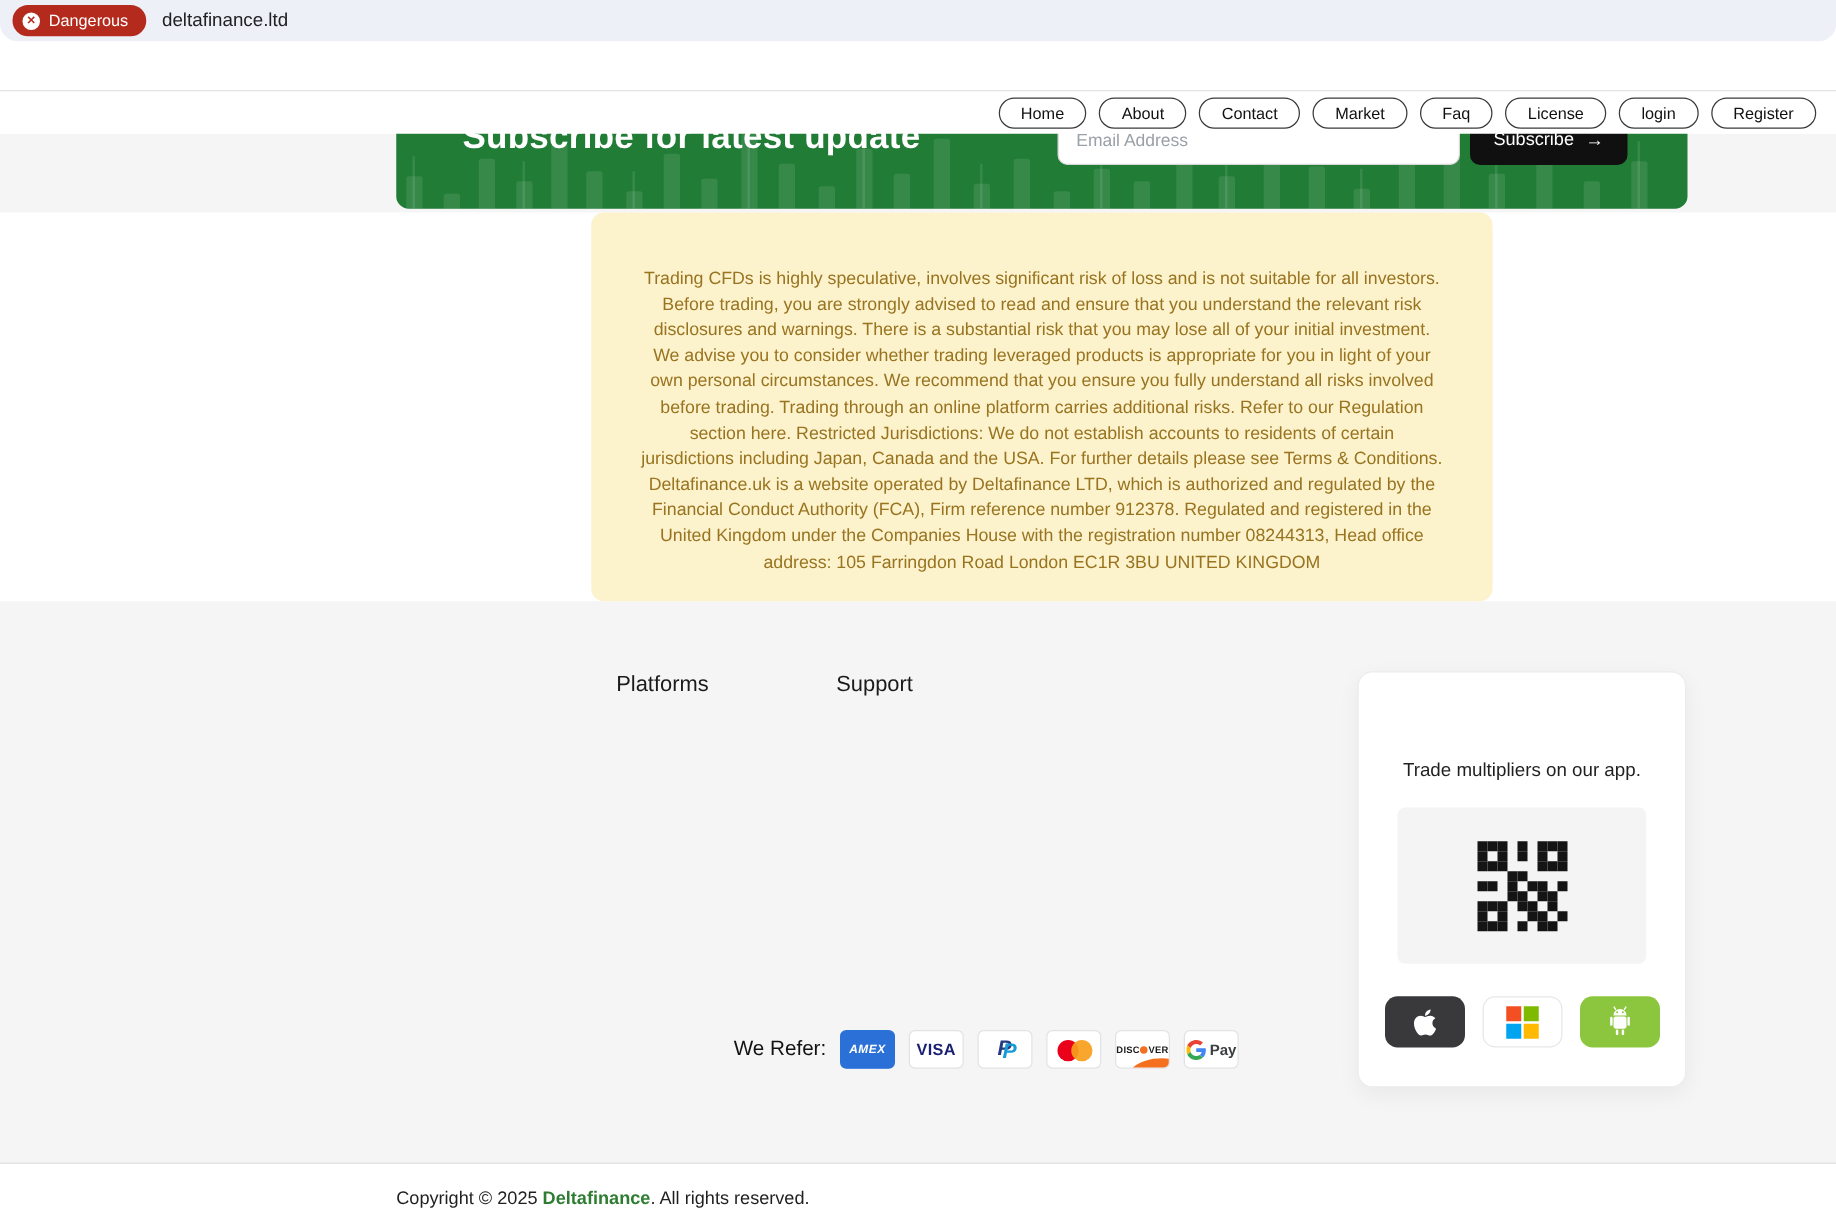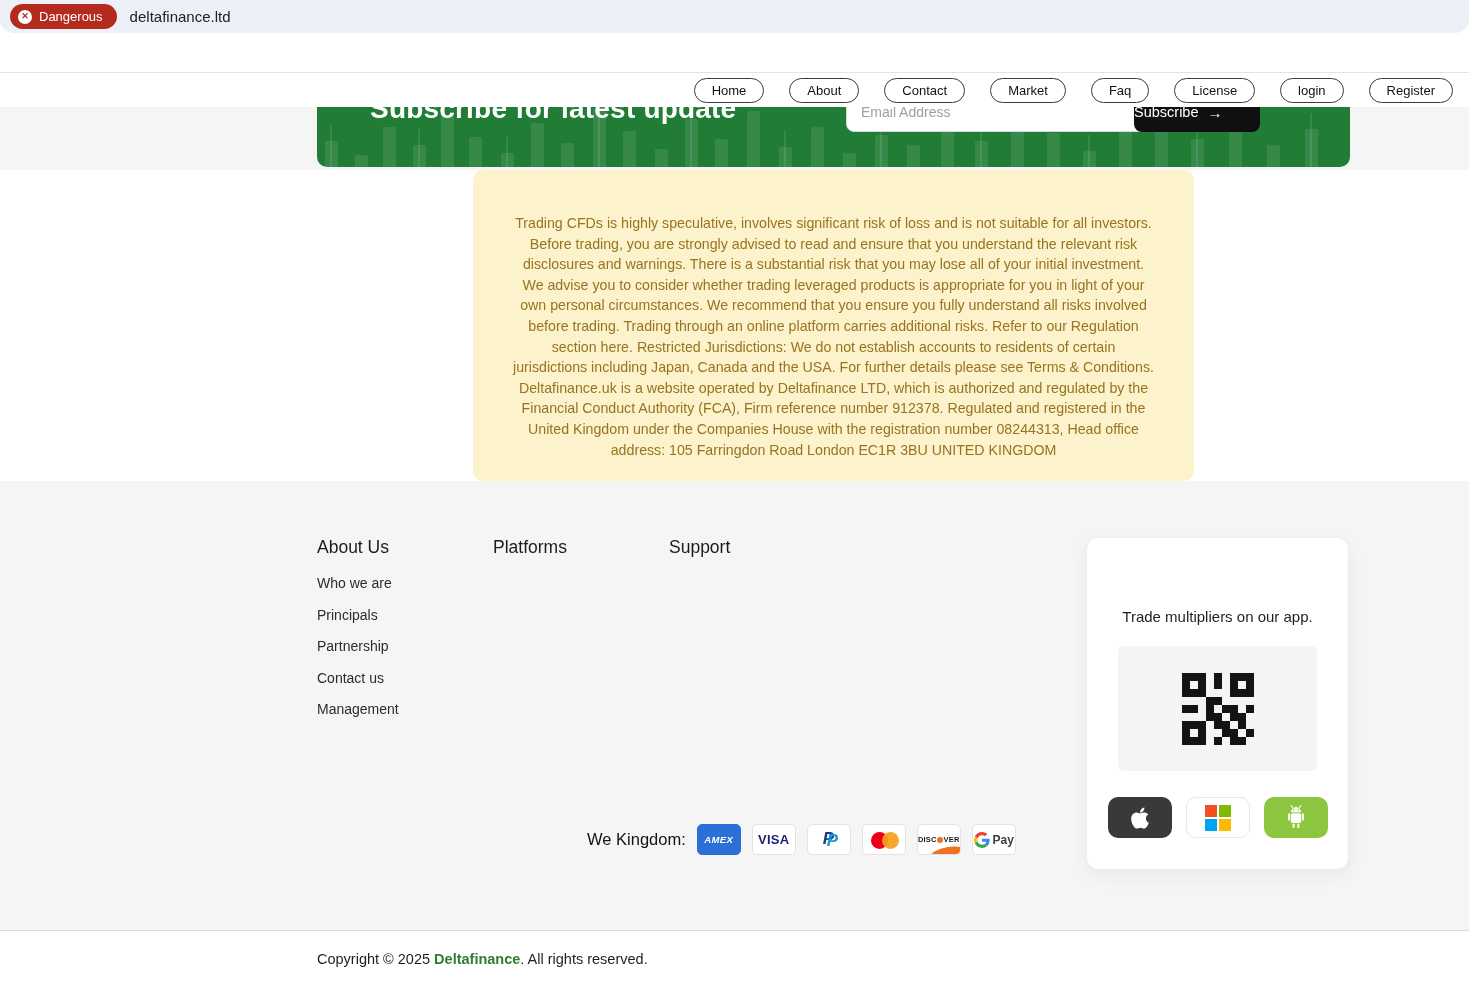--- a/index.html
+++ b/index.html
@@ -14,41 +14,41 @@
   .danger-pill { display:flex; align-items:center; gap:7px; margin-left:10px;
                  background:#b42b1e; border-radius:13px; height:25px; padding:0 14px 0 8px; cursor:pointer; }
   .danger-ico { width:14px; height:14px; border-radius:50%; background:#fff; color:#b42b1e;
                 font-size:9px; font-weight:bold; display:flex; align-items:center; justify-content:center; line-height:1; }
   .danger-label { color:#fff; font-size:13px; }
   .url-text { margin-left:13px; font-size:15px; color:#202124; }
 
   
   .navbar { position:absolute; left:0; top:72px; width:1469px; height:35px; background:#fff;
             border-top:1px solid #e4e4e7; z-index:10;
-            display:flex; align-items:center; justify-content:flex-end; gap:25px; padding-right:16px; }
+            display:flex; align-items:center; justify-content:flex-end; gap:10px; padding-right:16px; }
   .nav-btn { height:25px; padding:0 17px; border:1px solid #3a3a3a; border-radius:13px; background:#fff;
              font-family:"Liberation Sans", sans-serif; font-size:13px; color:#111;
              display:flex; align-items:center; cursor:pointer; white-space:nowrap; }
 
   
   .subscribe-strip { position:absolute; left:0; top:107px; width:1469px; height:63px; background:#f5f5f6; z-index:0; }
   .banner { position:absolute; left:317px; top:85px; width:1033px; height:82px;
             background:#217c36; border-radius:10px; z-index:1; overflow:hidden; }
   .candles { position:absolute; inset:0; pointer-events:none; }
   .candle { position:absolute; bottom:0; background:rgba(255,255,255,0.10); border-radius:2px 2px 0 0; }
   .wick { position:absolute; bottom:0; width:2px; background:rgba(255,255,255,0.10); }
   .banner-heading { position:absolute; left:53px; top:8px; color:#fff; font-size:28px; font-weight:600; letter-spacing:.2px; }
   .email-input { position:absolute; left:529px; top:7px; width:322px; height:40px;
                  border:1px solid #d8d8d8; border-radius:8px; background:#fff; padding:0 14px;
                  font-family:"Liberation Sans", sans-serif; font-size:14px; color:#333; }
   .email-input::placeholder { color:#9aa0a6; }
-  .subscribe-btn { position:absolute; left:817px; top:7px; width:126px; height:40px;
+  .subscribe-btn { position:absolute; left:859px; top:7px; width:126px; height:40px;
                    background:#101010; color:#fff; border:none; border-radius:8px;
                    font-family:"Liberation Sans", sans-serif; font-size:14.5px; cursor:pointer;
-                   display:flex; align-items:center; gap:9px; }
+                   display:flex; align-items:center; justify-content:center; gap:9px; }
   .subscribe-arrow { font-size:15px; }
 
   
   .warning-box { position:absolute; left:473px; top:170px; width:721px; height:311px;
                  background:#fcf2cc; border-radius:10px; z-index:1; padding:22px 40px 0 40px; }
   .warning-title { text-align:center; color:#997420; font-size:19px; font-weight:500; letter-spacing:.3px; }
   .warning-body { margin-top:21px; text-align:center; color:#997420; font-size:14.2px; line-height:20.6px; }
 
   
   .footer { position:absolute; left:0; top:481px; width:1469px; height:449px; background:#f5f5f6; }
@@ -187,30 +187,20 @@
       <span class="subscribe-arrow">→</span>
     </button>
   </div>
 
   <div class="warning-box">
     <div class="warning-body">Trading CFDs is highly speculative, involves significant risk of loss and is not suitable for all investors. Before trading, you are strongly advised to read and ensure that you understand the relevant risk disclosures and warnings. There is a substantial risk that you may lose all of your initial investment. We advise you to consider whether trading leveraged products is appropriate for you in light of your own personal circumstances. We recommend that you ensure you fully understand all risks involved before trading. Trading through an online platform carries additional risks. Refer to our Regulation section here. Restricted Jurisdictions: We do not establish accounts to residents of certain jurisdictions including Japan, Canada and the USA. For further details please see Terms &amp; Conditions. Deltafinance.uk is a website operated by Deltafinance LTD, which is authorized and regulated by the Financial Conduct Authority (FCA), Firm reference number 912378. Regulated and registered in the United Kingdom under the Companies House with the registration number 08244313, Head office address: 105 Farringdon Road London EC1R 3BU UNITED KINGDOM</div>
   </div>
 
   <div class="footer">
 
-    <div class="fcol col-about">
-      <div class="fcol-title">About Us</div>
-      <ul>
-        <li>Who we are</li>
-        <li>Principals</li>
-        <li>Partnership</li>
-        <li>Contact us</li>
-        <li>Management</li>
-      </ul>
-    </div>
 
     <div class="fcol col-platforms">
       <div class="fcol-title">Platforms</div>
     </div>
 
     <div class="fcol col-support">
       <div class="fcol-title">Support</div>
     </div>
 
     <div class="app-card">
@@ -327,21 +317,21 @@
             <line x1="8.6" y1="3.4" x2="7.4" y2="1.5" stroke="#ffffff" stroke-width="1" stroke-linecap="round"></line>
             <line x1="15.4" y1="3.4" x2="16.6" y2="1.5" stroke="#ffffff" stroke-width="1" stroke-linecap="round"></line>
             <circle cx="9.8" cy="5.6" r=".8" fill="#8cc63f"></circle>
             <circle cx="14.2" cy="5.6" r=".8" fill="#8cc63f"></circle>
           </svg>
         </button>
       </div>
     </div>
 
     <div class="payments">
-      <span class="pay-label">We Kingdom:</span>
+      <span class="pay-label">We Refer:</span>
       <div class="pay-tile amex">
         <span class="amex-txt">AMEX</span>
       </div>
       <div class="pay-tile">
         <span class="visa-txt">VISA</span>
       </div>
       <div class="pay-tile">
         <span class="pp pp-back">P</span>
         <span class="pp pp-front">P</span>
       </div>

